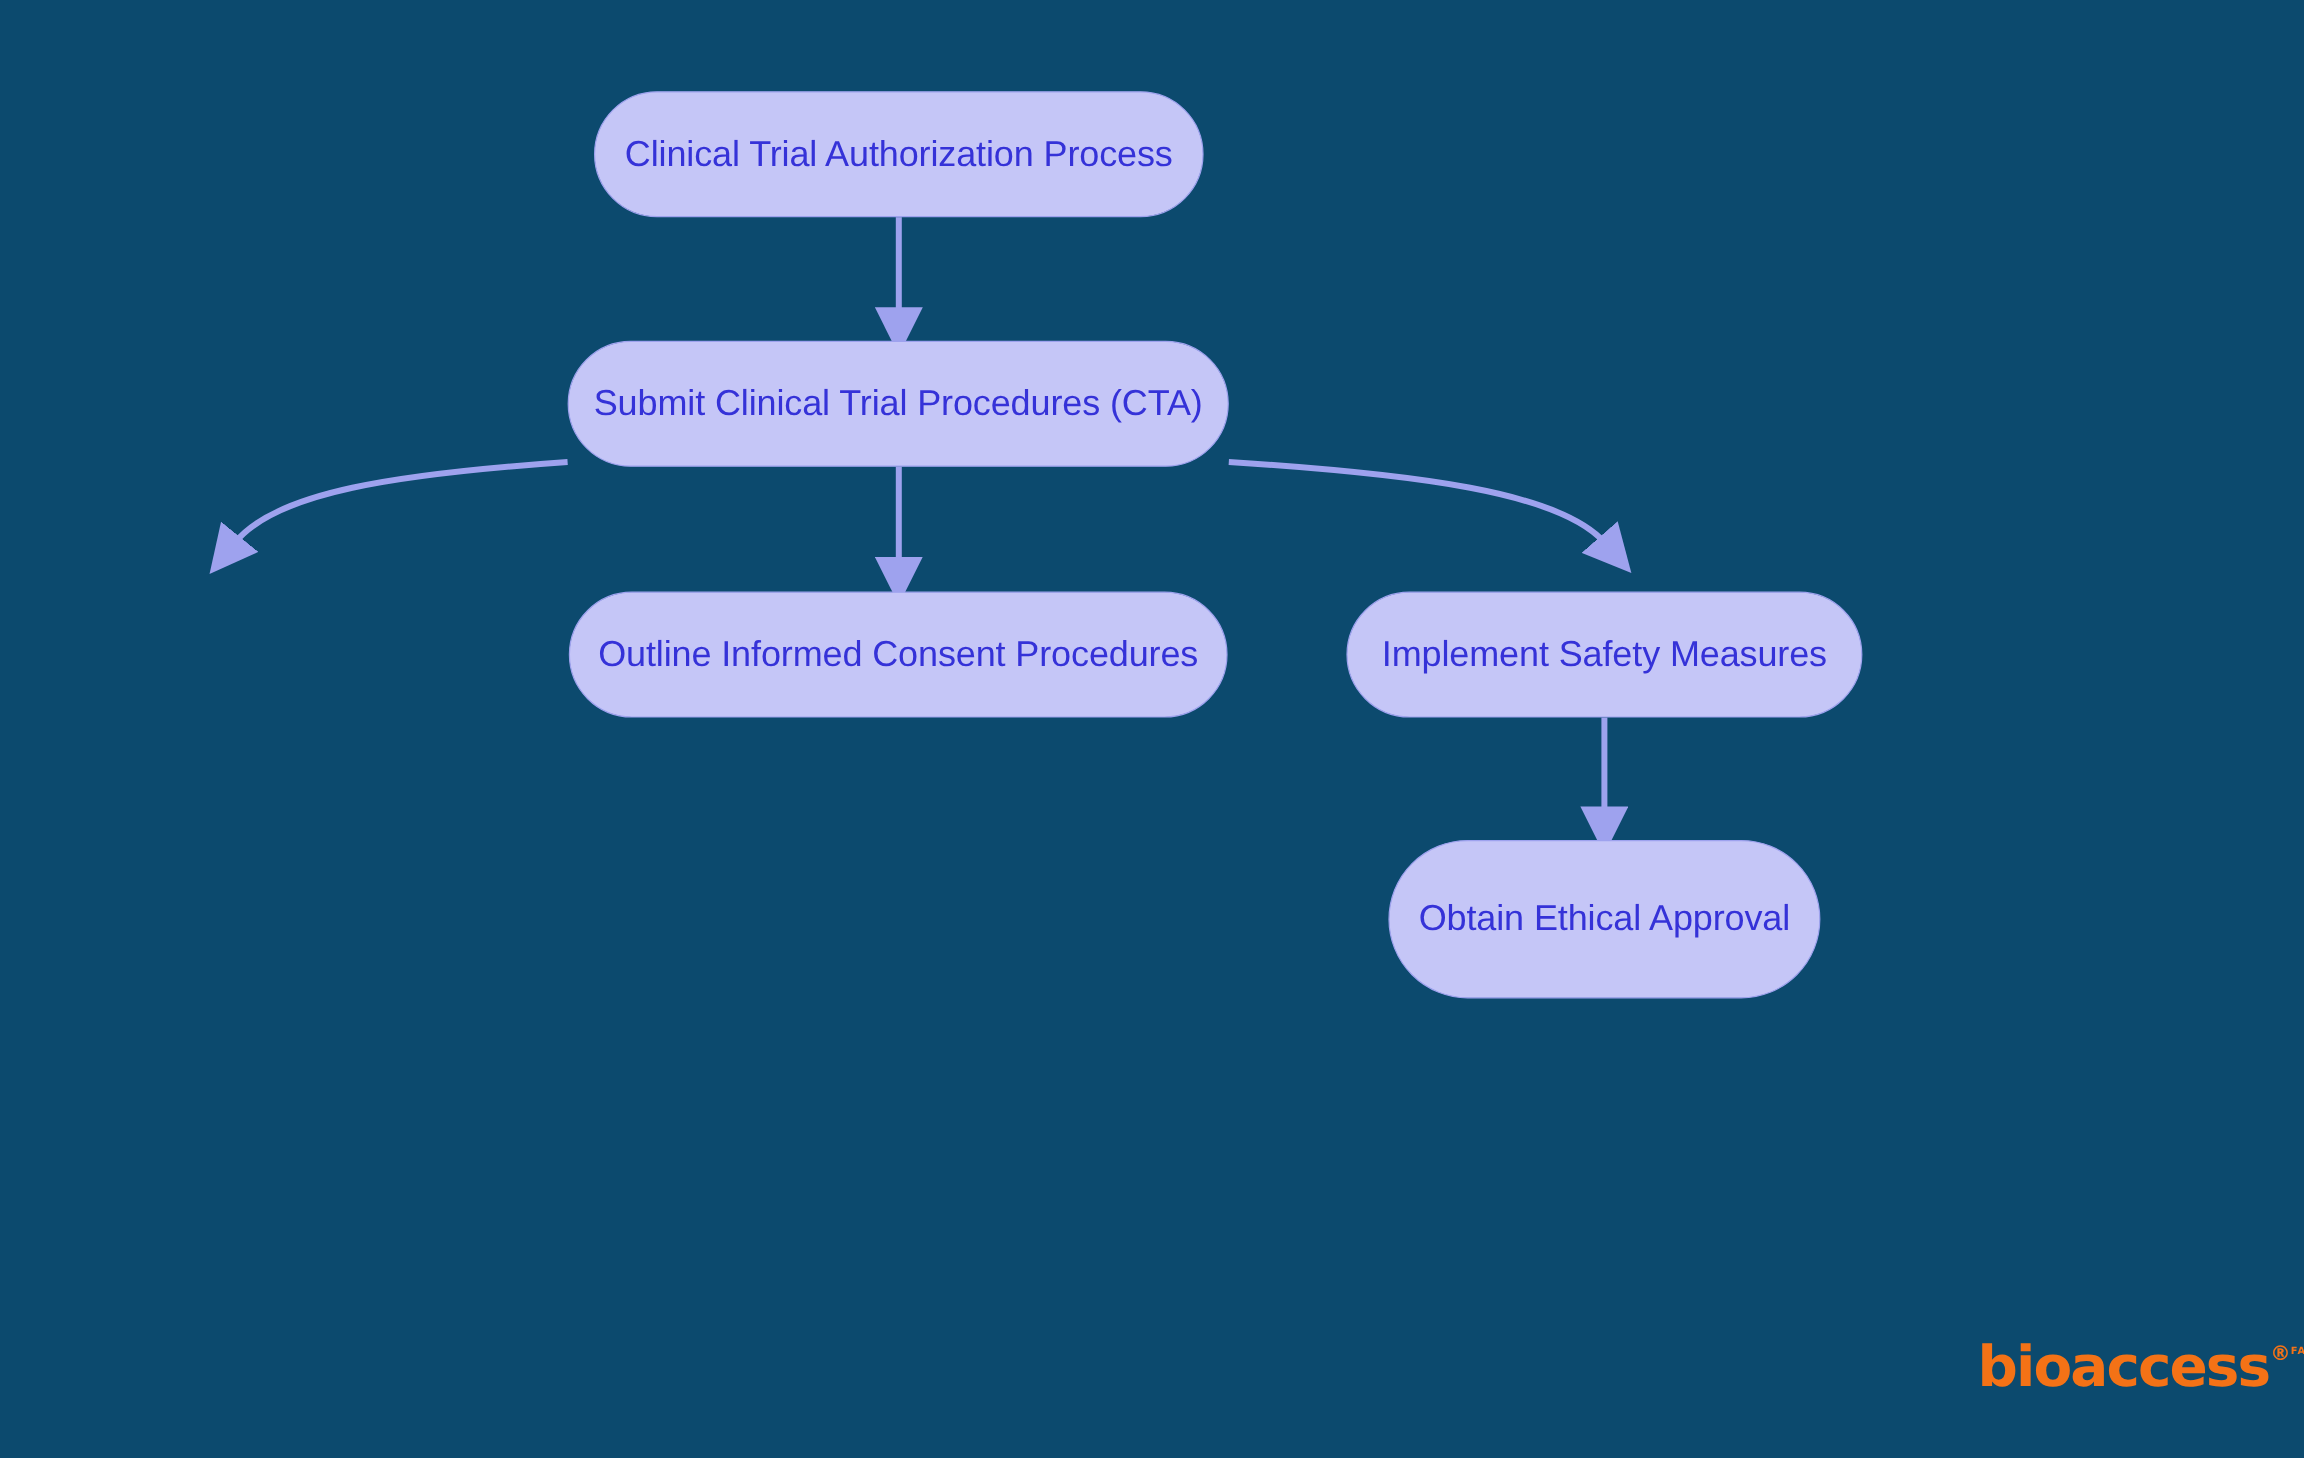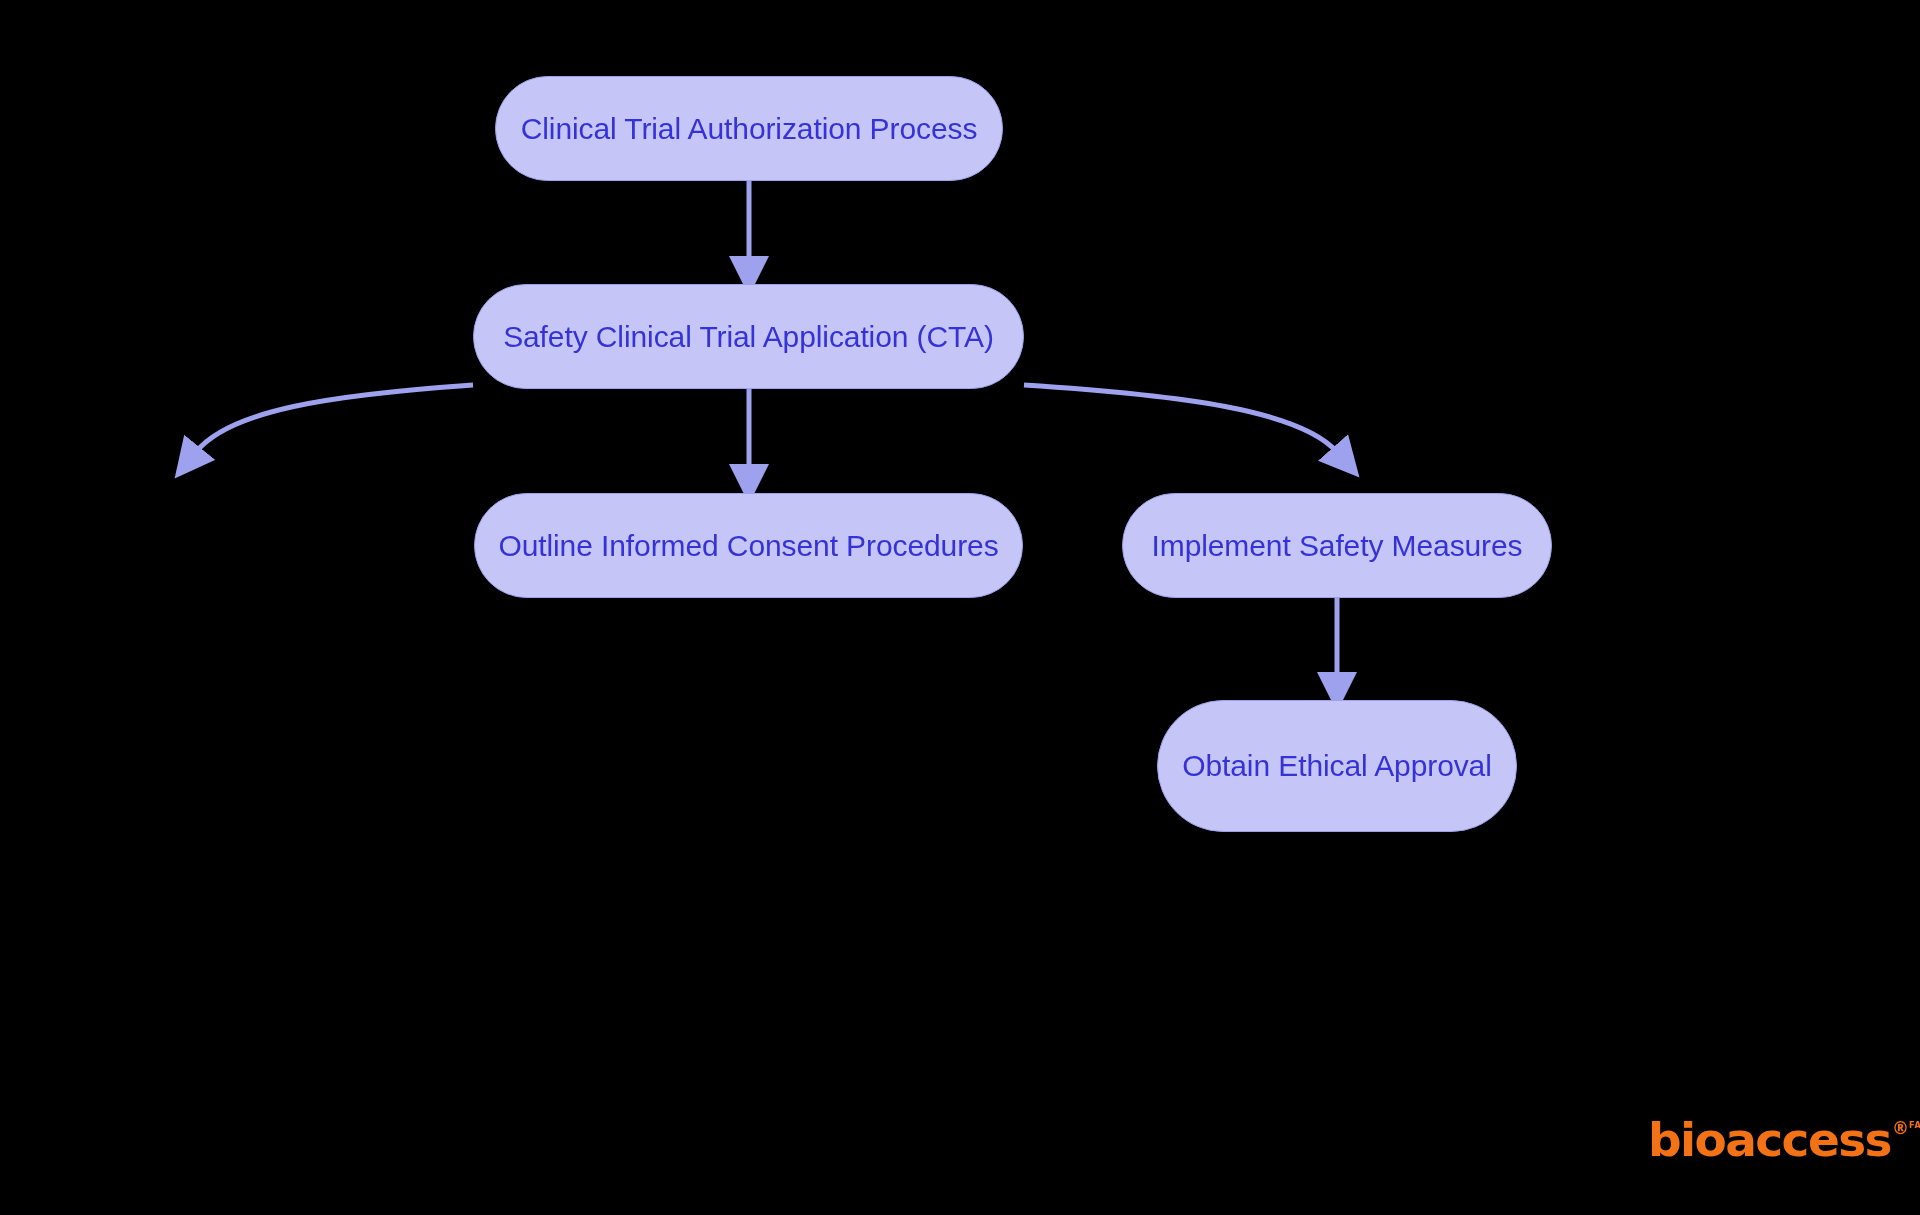--- a/index.html
+++ b/index.html
@@ -9,21 +9,21 @@
     height: 1215px;
     background: #ffffff;
     font-family: "Liberation Sans", sans-serif;
     overflow: hidden;
   }
 
   #canvas {
     position: relative;
     width: 1920px;
     height: 1215px;
-    background: #000000;
+    background: #0c4a6e;
   }
 
   #edge-layer {
     position: absolute;
     left: 0;
     top: 0;
     width: 1920px;
     height: 1215px;
     pointer-events: none;
   }
@@ -133,21 +133,21 @@
     <g>
       <path d="M 1337 598 L 1337 678" stroke="#9ea2ee" stroke-width="5" fill="none" marker-end="url(#arrowhead)"></path>
     </g>
   </svg>
 
   <div class="node" id="node-root">
     <span>Clinical Trial Authorization Process</span>
   </div>
 
   <div class="node" id="node-submit">
-    <span>Safety Clinical Trial Application (CTA)</span>
+    <span>Submit Clinical Trial Procedures (CTA)</span>
   </div>
 
 
   <div class="node" id="node-consent">
     <span>Outline Informed Consent Procedures</span>
   </div>
 
   <div class="node" id="node-safety">
     <span>Implement Safety Measures</span>
   </div>

